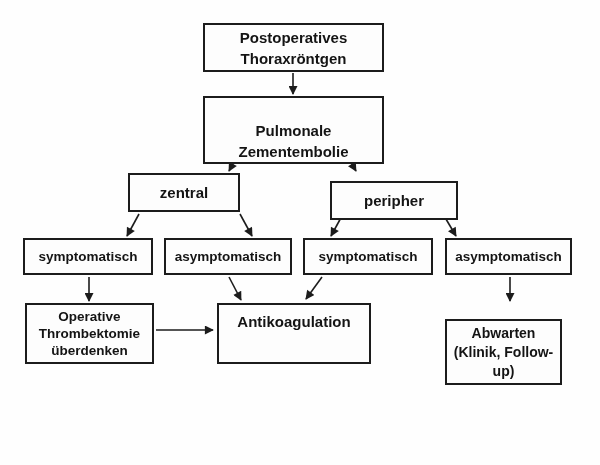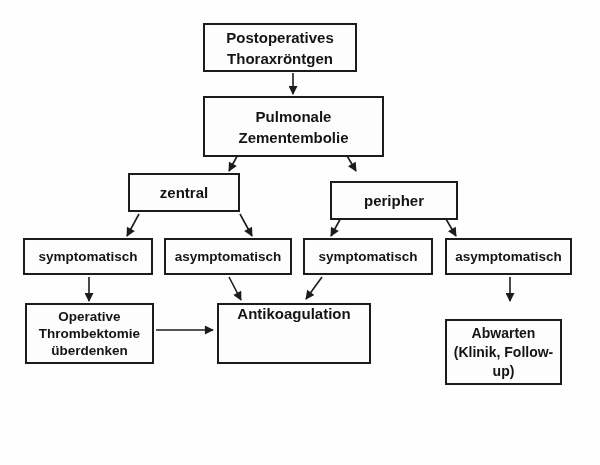--- a/index.html
+++ b/index.html
@@ -24,31 +24,31 @@
     border: 2px solid #1c1c1c;
     background: #fdfdfd;
     color: #141414;
     font-weight: bold;
     display: flex;
     align-items: center;
     justify-content: center;
     text-align: center;
   }
   .node .lbl { white-space: pre-line; }
-  .n-postop       { left:203px; top:23px;  width:154px; height:49px; font-size:15px; line-height:21px; }
-  .n-pulmonale    { left:203px; top:96px;  width:181px; height:61px; font-size:15px; line-height:21px; }
+  .n-postop       { left:203px; top:23px;  width:181px; height:49px; font-size:15px; line-height:21px; }
+  .n-pulmonale    { left:203px; top:96px;  width:181px; height:68px; font-size:15px; line-height:21px;align-items:flex-end; }
   .n-zentral      { left:128px; top:173px; width:112px; height:39px; font-size:15px; }
   .n-peripher     { left:330px; top:181px; width:128px; height:39px; font-size:15px; }
   .n-sympt-l      { left:23px;  top:238px; width:130px; height:37px; font-size:13.5px; }
   .n-asympt-l     { left:164px; top:238px; width:128px; height:37px; font-size:13.5px; }
   .n-sympt-r      { left:303px; top:238px; width:130px; height:37px; font-size:13.5px; }
   .n-asympt-r     { left:445px; top:238px; width:127px; height:37px; font-size:13.5px; }
   .n-operative    { left:25px;  top:303px; width:129px; height:61px; font-size:13.5px; line-height:17px; }
   .n-antiko       { left:217px; top:303px; width:154px; height:61px; font-size:15px;
-                    align-items:flex-start; }
+                    align-items:flex-start; padding-top:8px; }
   .n-abwarten     { left:445px; top:303px; width:117px; height:66px; font-size:14px; line-height:19px;margin-top:16px; }
   .citation {
     position: absolute;
     left: 3px; top: 403px;
     width: 560px;
     font-size: 12.5px;
     color: #161616;
     font-weight: normal;
     letter-spacing: -0.1px;
   }

